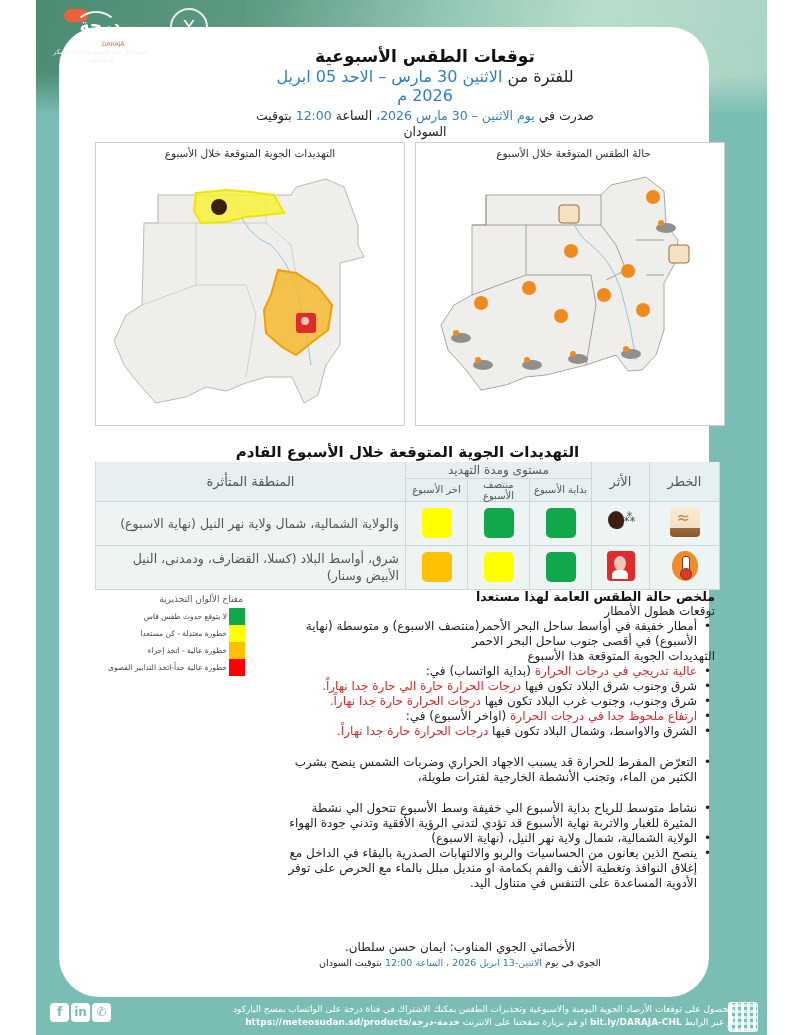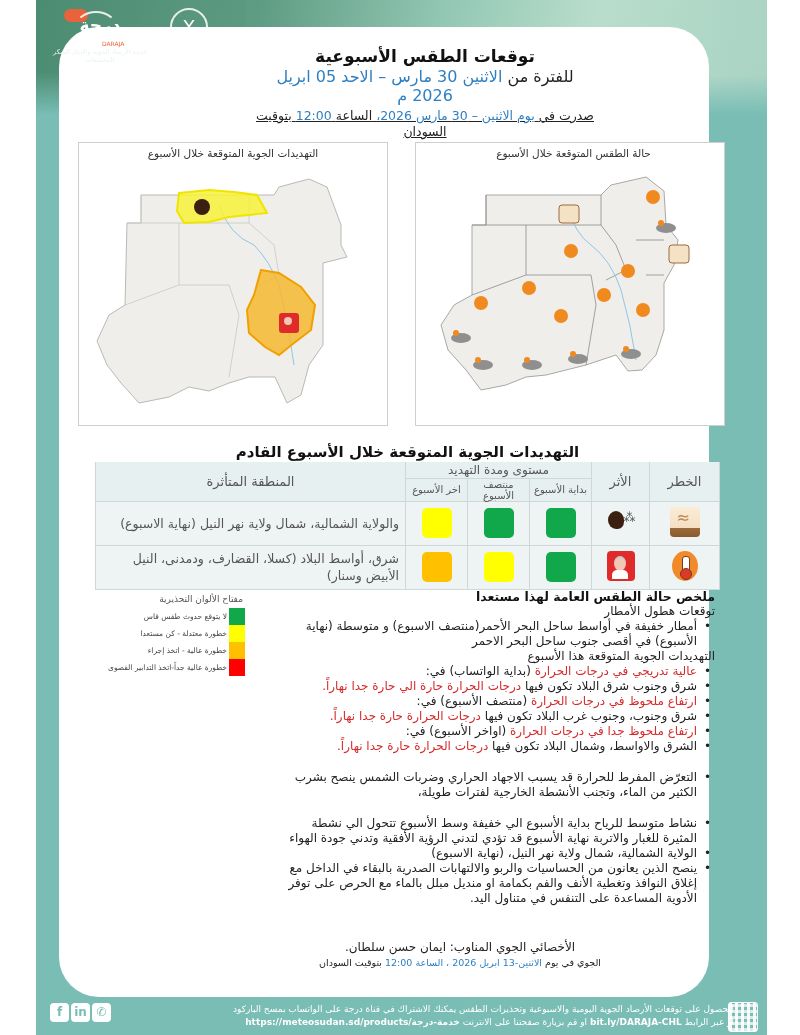--- a/index.html
+++ b/index.html
@@ -49,21 +49,21 @@
     border: 2px solid rgba(255,255,255,0.85);
   }
   .ew-inner { position: absolute; left: 9px; top: 7px; width: 16px; height: 20px; color:#fff; font-size:18px; line-height:20px; text-align:center; }
   .ew-label { position: absolute; left: 8px; top: 44px; width: 70px; font-size: 6.5px; color: #fff; text-align: center; }
 
   
   .title-block { position: absolute; left: 250px; top: 45px; width: 350px; text-align: center; direction: rtl; }
   .title { font-size: 17px; font-weight: bold; color: #111; line-height: 22px; }
   .period { font-size: 16px; line-height: 19px; color: #222; }
   .blue { color: #2e7fc1; }
-  .issued { font-size: 12.5px; color: #222; margin-top: 3px; line-height: 16px; text-decoration: underline; }
+  .issued { font-size: 12.5px; color: #222; margin-top: 3px; line-height: 16px; }
 
   
   .panel {
     position: absolute; top: 142px; width: 310px; height: 284px;
     border: 1px solid #cfcfcf; background: #fff;
   }
   .panel-title { text-align: center; font-size: 10.5px; color: #333; margin-top: 4px; direction: rtl; }
   .map-svg { position: absolute; left: 0; top: 22px; }
 
   
@@ -164,21 +164,21 @@
   <div class="issued">
     <span>صدرت في</span>
     <span class="blue">يوم الاثنين – 30 مارس</span>
     <span class="blue">2026،</span>
     <span>الساعة</span>
     <span class="blue">12:00</span>
     <span>بتوقيت السودان</span>
   </div>
 </div>
 
-<div class="panel" style="left:78px;">
+<div class="panel" style="left:95px;">
   <div class="panel-title">التهديدات الجوية المتوقعة خلال الأسبوع</div>
   <svg class="map-svg" width="310" height="260" viewBox="0 0 310 260">
     <path d="M62 30 L195 30 L200 22 L230 14 L248 22 L262 60 L262 80 L268 92 L244 98 L244 180 L230 200 L222 230 L208 238 L196 212 L170 212 L150 218 L130 226 L110 222 L90 232 L60 238 L42 218 L28 200 L18 176 L30 150 L46 140 L48 58 L62 58 Z" fill="#efeeea" stroke="#b9b9b5" stroke-width="1"></path>
     <path d="M48 58 L100 58 L100 120 M62 30 L62 58 M100 58 L170 58 L170 30 M100 120 L150 120 L160 150 L150 212 M170 58 L195 80 L200 110 L180 120 M100 120 L46 140" fill="none" stroke="#c8c8c4" stroke-width="0.8"></path>
     <path d="M140 40 Q150 70 175 80 Q190 95 200 120 Q210 160 215 200" fill="none" stroke="#8fc7e4" stroke-width="1"></path>
     <path d="M100 28 L130 25 L155 27 L178 30 L188 48 L150 52 L130 57 L105 58 L98 46 Z" fill="#f7f23a" fill-opacity="0.85" stroke="#f0e400" stroke-width="2"></path>
     <circle cx="123" cy="42" r="8" fill="#3b1f12"></circle>
     <path d="M182 105 L200 108 L222 122 L236 140 L232 165 L215 178 L200 190 L186 182 L170 168 L168 145 L175 130 Z" fill="#f5b830" fill-opacity="0.85" stroke="#f0a000" stroke-width="2"></path>
     <rect x="200" y="148" width="20" height="20" rx="3" fill="#e02b2b"></rect>
     <circle cx="209" cy="156" r="4" fill="#f3c7b6"></circle>
@@ -280,21 +280,20 @@
 <div class="summary">
   <h3>ملخص حالة الطقس العامة لهذا مستعدا</h3>
   <div>توقعات هطول الأمطار</div>
   <ul>
     <li>أمطار خفيفة في أواسط ساحل البحر الأحمر(منتصف الاسبوع) و متوسطة (نهاية الأسبوع) في أقصى جنوب ساحل البحر الاحمر</li>
   </ul>
   <div>التهديدات الجوية المتوقعة هذا الأسبوع</div>
   <ul>
     <li><span class="red">عالية تدريجي في درجات الحرارة</span><span> (بداية الواتساب) في:</span></li>
     <li><span>شرق وجنوب شرق البلاد تكون فيها </span><span class="red">درجات الحرارة حارة الي حارة جدا نهاراً.</span></li>
-    <li><span class="red">ارتفاع ملحوظ في درجات الحرارة</span><span> (منتصف الأسبوع) في:</span></li>
     <li><span>شرق وجنوب، وجنوب غرب البلاد تكون فيها </span><span class="red">درجات الحرارة حارة جدا نهاراً.</span></li>
     <li><span class="red">ارتفاع ملحوظ جدا في درجات الحرارة</span><span> (اواخر الأسبوع) في:</span></li>
     <li><span>الشرق والاواسط، وشمال البلاد تكون فيها </span><span class="red">درجات الحرارة حارة جدا نهاراً.</span></li>
   </ul>
   <div class="gap"></div>
   <ul>
     <li>التعرّض المفرط للحرارة قد يسبب الاجهاد الحراري وضربات الشمس ينصح بشرب الكثير من الماء، وتجنب الأنشطة الخارجية لفترات طويلة،</li>
   </ul>
   <div class="gap"></div>
   <ul>

